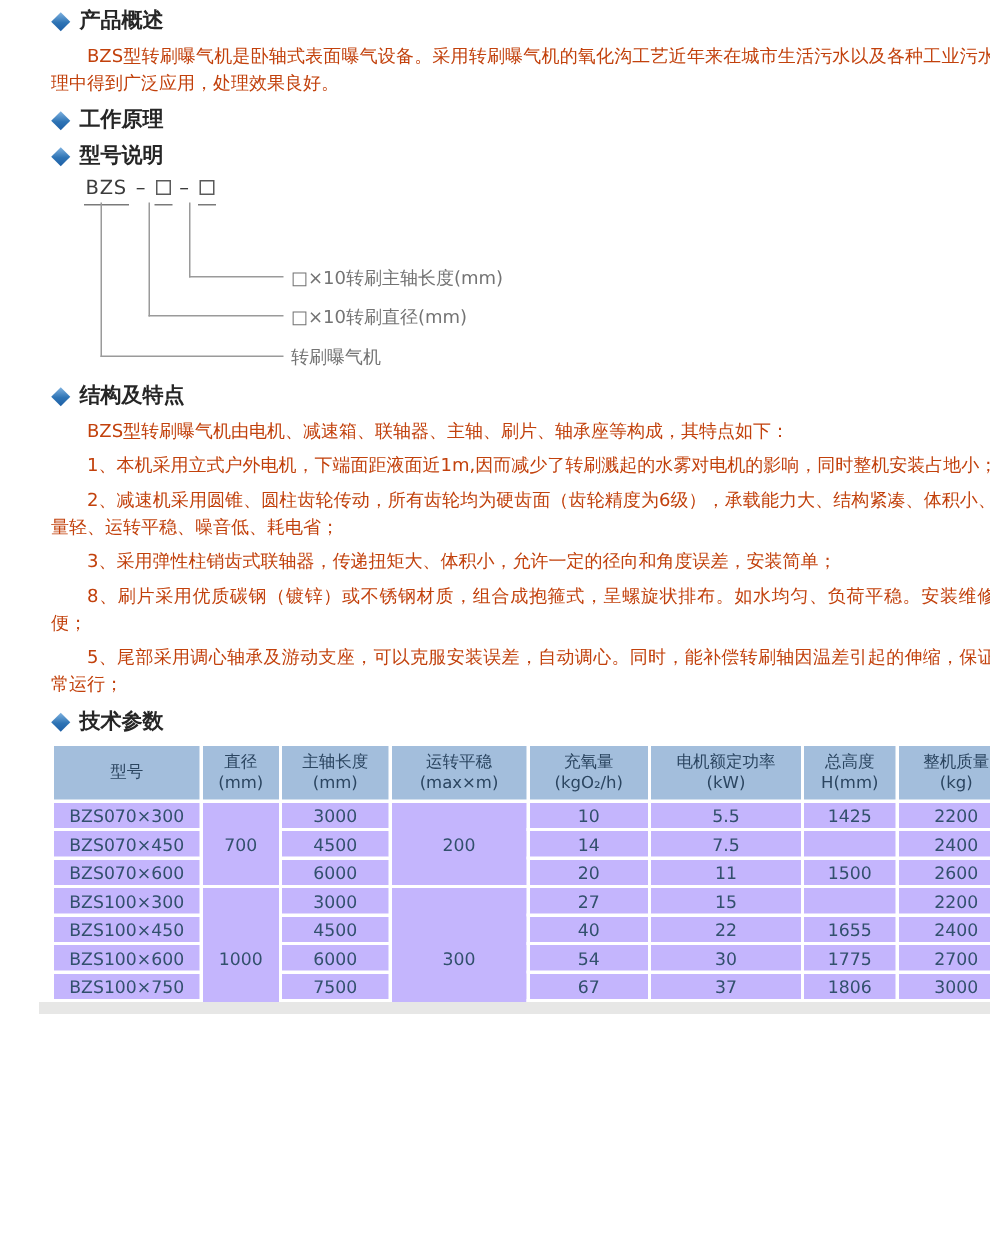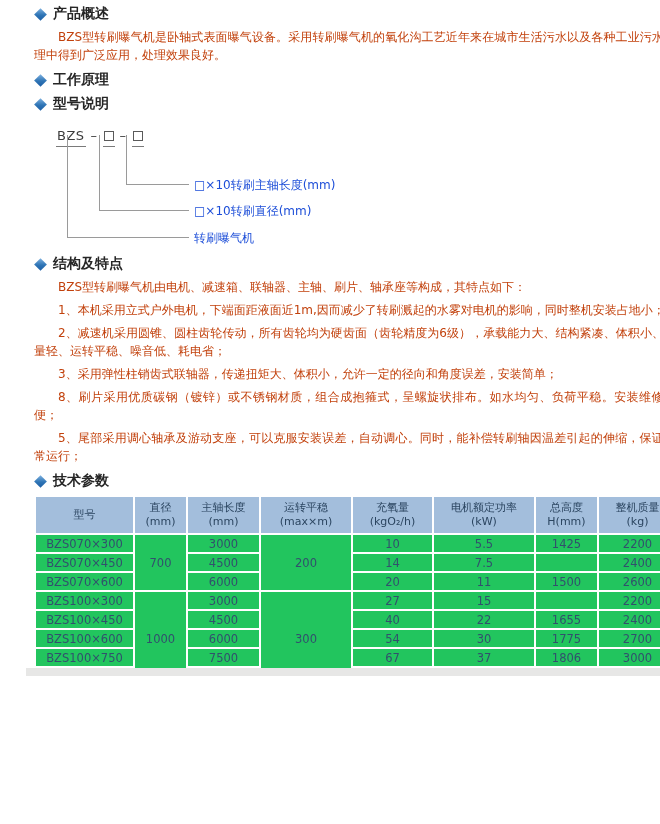--- a/index.html
+++ b/index.html
@@ -26,48 +26,48 @@
     color:#c2410c; text-indent:2em; text-align:justify;
   }
   .feat { margin-top:5px; }
 
   
   .diagram {
     position:relative; height:132px; margin:4px 0 0 22px;
     font-size:12px; color:#4a4a4a;
   }
   .formula {
-    position:absolute; left:0; top:12px; font-size:13px; color:#3c3c3c;
+    position:absolute; left:0; top:2px; font-size:13px; color:#3c3c3c;
     letter-spacing:0.5px; white-space:nowrap;
   }
   .seg { border-bottom:1px solid #7a7a7a; padding:0 1px 3px 1px; }
   .box { display:inline-block; width:10px; height:10px; border:1px solid #5a5a5a; background:#fff; vertical-align:-1px; }
   .dash { margin:0 5px; color:#3c3c3c; }
   .conn { position:absolute; border-left:1px solid #9a9a9a; border-bottom:1px solid #9a9a9a; }
   .conn-shaft   { left:70px;  top:19px; width:63px;  height:50px; }
   .conn-diam    { left:43px;  top:19px; width:90px;  height:76px; }
   .conn-machine { left:11px;  top:19px; width:122px; height:103px; }
-  .dlabel { position:absolute; left:138px; white-space:nowrap; color:#1d4ed8; }
+  .dlabel { position:absolute; left:138px; white-space:nowrap; color:#737373; }
   .dlabel-shaft   { top:61px; }
   .dlabel-diam    { top:87px;text-align:center; }
   .dlabel-machine { top:114px; }
 
   
   table.specs {
     margin:6px 0 0 0; border-collapse:collapse; table-layout:fixed;
     width:642px;
   }
   table.specs th, table.specs td { border:2px solid #ffffff; overflow:hidden; }
   table.specs thead th {
     background:#a3bedc; color:#2b4560; font-weight:normal;
     font-size:11px; line-height:14px; height:38px; padding:2px 0;
     text-align:center; vertical-align:middle;
   }
   table.specs td {
-    background:#22c55e; color:#32506d; font-size:11.5px;
+    background:#c4b5fd; color:#32506d; font-size:11.5px;
     text-align:center; vertical-align:middle; height:19px; padding:0;
   }
   .bottom-strip {
     position:absolute; left:0; right:0; bottom:0; height:8px; background:#e7e7e6;
   }
 </style>
 </head>
 <body>
 
 <div class="page">

